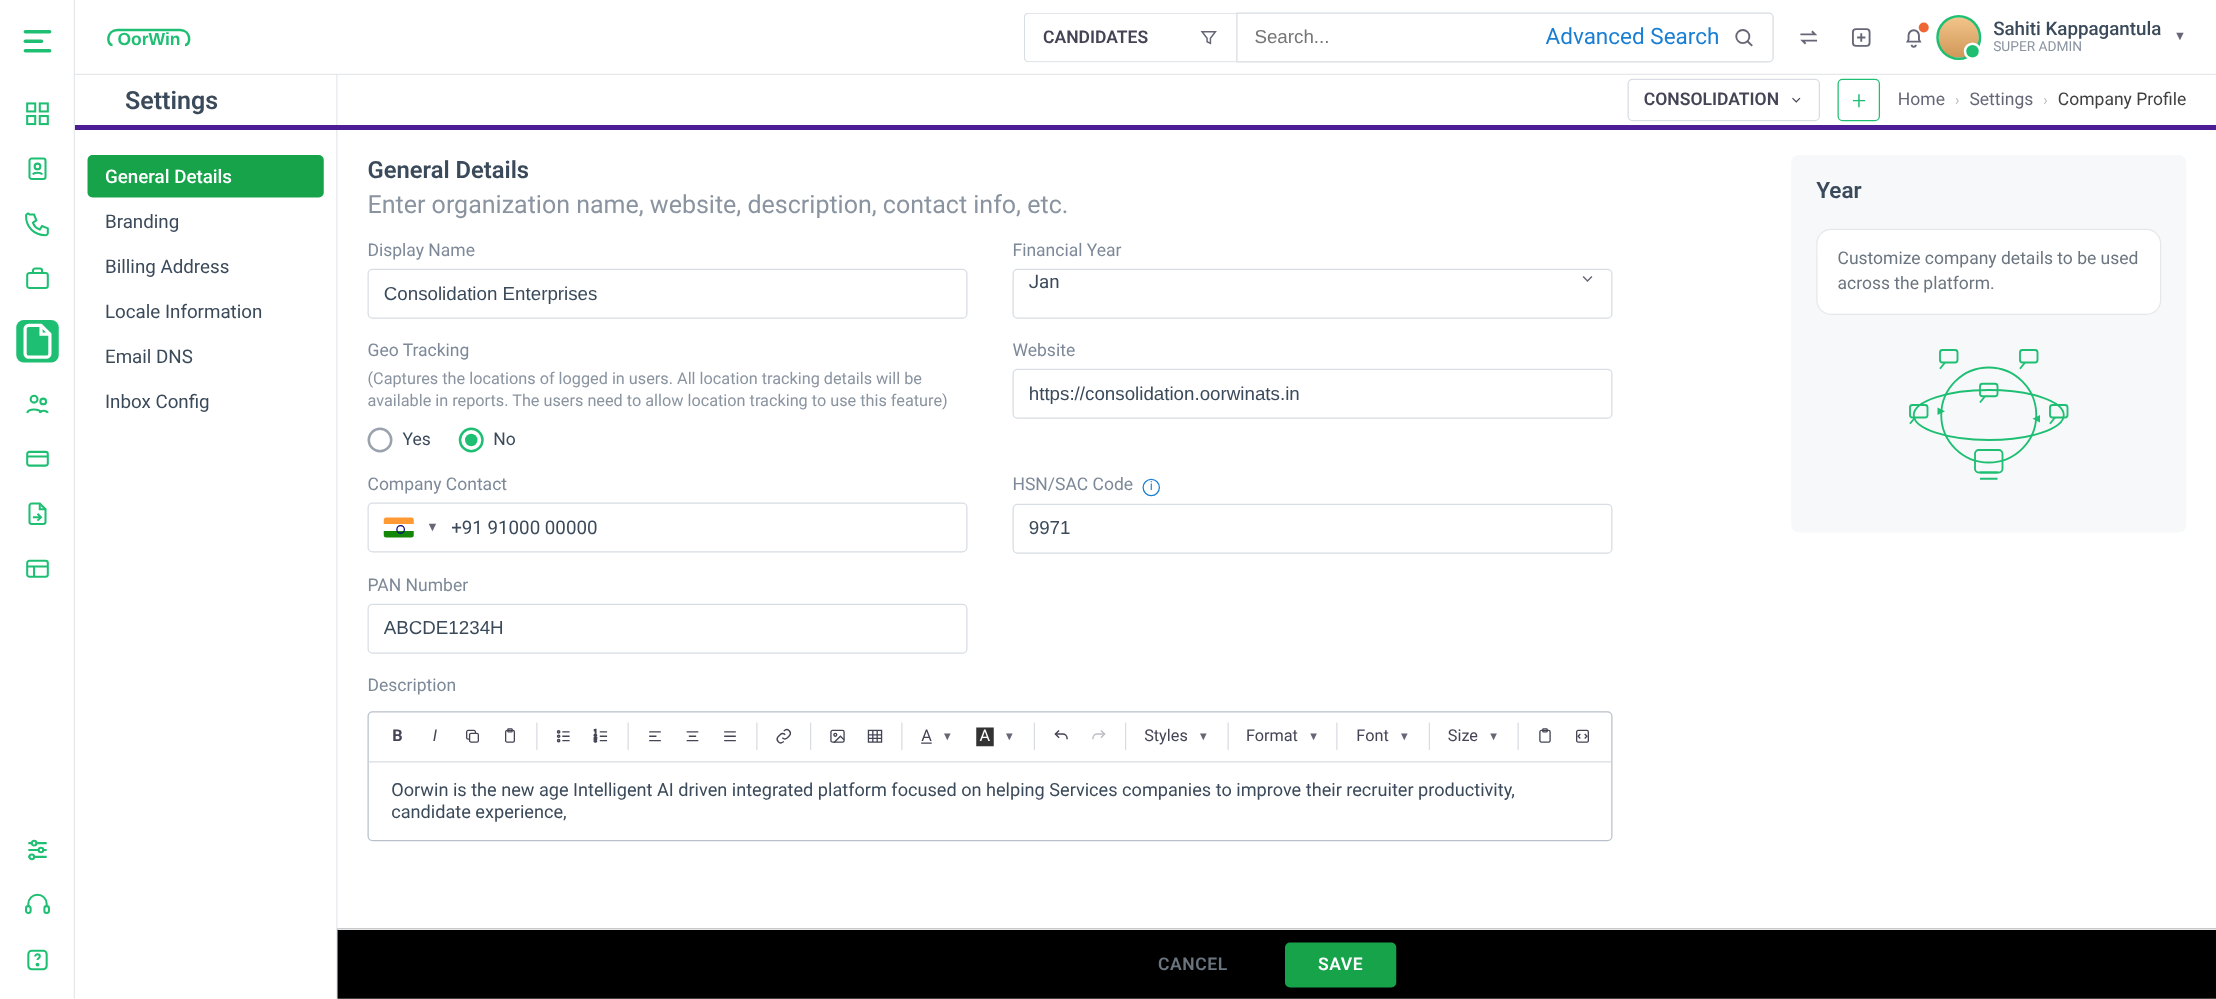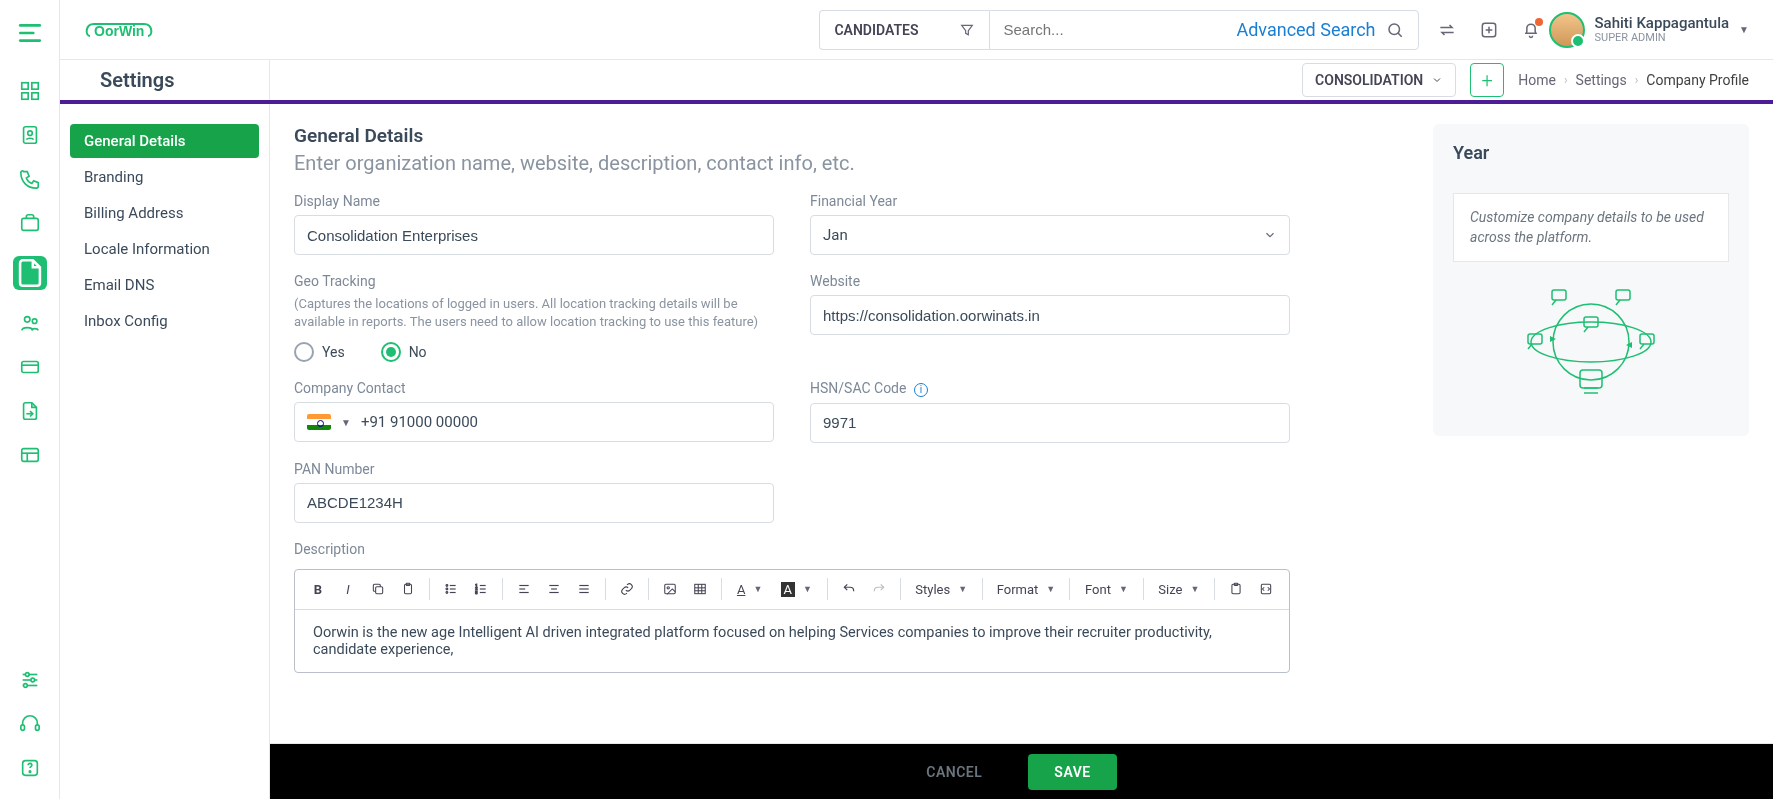--- a/index.html
+++ b/index.html
@@ -54,49 +54,49 @@
   
   .main { position:absolute; left:270px; top:104px; right:0; bottom:0; padding:20px 24px; overflow:hidden; }
   .main h2 { font-size:19px; font-weight:600; color:#3b4a5a; }
   .main .sub { font-size:20px; color:#8a94a0; margin-top:4px; }
 
   .form-grid { display:grid; grid-template-columns: 480px 480px; column-gap:36px; row-gap:18px; margin-top:18px; }
   .field { display:flex; flex-direction:column; gap:6px; }
   .field label { font-size:14px; color:#7d8998; }
   .field .hint { font-size:13px; color:#8a94a0; line-height:1.35; }
   .field input, .field .select, .field .phone { height:40px; border:1px solid #d8dde3; border-radius:4px; padding:0 12px; font-size:15px; color:#3b4a5a; background:#fff; }
-  .field .select { display:flex; align-items:center; justify-content:space-between; }
+  .field .select { display:flex; justify-content:space-between; }
   .field .select svg { width:14px; height:14px; color:#667; }
   .field .phone { display:flex; align-items:center; gap:10px; }
   .field .phone .flag { width:24px; height:16px; background:linear-gradient(#ff9933 33%, #fff 33% 66%, #138808 66%); border-radius:2px; position:relative; }
   .field .phone .flag::after { content:""; position:absolute; left:50%; top:50%; width:5px; height:5px; margin:-2.5px; border:1px solid #000080; border-radius:50%; }
   .field .phone .dd { font-size:10px; color:#667; }
 
-  .radio-row { display:flex; align-items:center; gap:36px; margin-top:6px; }
+  .radio-row { display:flex; align-items:center; gap:22px; margin-top:6px; }
   .radio { display:flex; align-items:center; gap:8px; cursor:pointer; }
   .radio .dot { width:20px; height:20px; border-radius:50%; border:2px solid #9aa3ad; display:flex; align-items:center; justify-content:center; }
   .radio.on .dot { border-color:#1fbf73; }
   .radio.on .dot::after { content:""; width:10px; height:10px; border-radius:50%; background:#1fbf73; }
 
   .info-i { display:inline-flex; width:14px; height:14px; border-radius:50%; border:1px solid #1a7fd3; color:#1a7fd3; font-size:10px; align-items:center; justify-content:center; margin-left:4px; }
 
   .span2 { grid-column: 1 / span 2; }
 
   .desc-box { border:1px solid #b9c0c9; border-radius:4px; margin-top:6px; }
   .toolbar { height:40px; border-bottom:1px solid #d8dde3; display:flex; align-items:center; padding:0 10px; gap:4px; font-size:13px; color:#445; }
   .toolbar .tb { height:26px; min-width:26px; display:flex; align-items:center; justify-content:center; border-radius:3px; padding:0 4px; cursor:pointer; }
   .toolbar .sep2 { width:1px; height:22px; background:#d8dde3; margin:0 4px; }
   .toolbar .dd { padding:0 8px; gap:4px; }
   .toolbar .dd .car { font-size:9px; color:#667; margin-left:4px; }
   .desc-body { padding:14px 18px; font-size:14.5px; color:#3b4a5a; }
 
   
   .tips { position:absolute; top:20px; right:24px; width:316px; background:#f6f8f9; border-radius:6px; padding:18px 20px 24px; }
   .tips h3 { font-size:18px; font-weight:600; color:#3b4a5a; }
-  .tips .card { background:#fff; border:1px solid #e5e8eb; border-radius:0; padding:14px 16px; margin-top:30px; font-size:14px; font-style:italic; color:#6b757f; line-height:1.4; }
+  .tips .card { background:#fff; border:1px solid #e5e8eb; border-radius:12px; padding:14px 16px; margin-top:20px; font-size:14px; color:#6b757f; line-height:1.4; }
   .tips .illus { margin-top:20px; display:flex; justify-content:center; }
 
   
   .actions { position:absolute; left:270px; right:0; bottom:0; height:56px; border-top:1px solid #e5e8eb; display:flex; align-items:center; justify-content:center; gap:46px; background:#000000; }
   .btn-cancel { font-size:14px; font-weight:600; color:#6b757f; cursor:pointer; letter-spacing:.5px; }
   .btn-save { background:#16a34a; color:#fff; font-size:14px; font-weight:600; padding:10px 26px; border-radius:4px; cursor:pointer; letter-spacing:.5px; }
 
   svg { display:block; }
 </style>
 </head>

